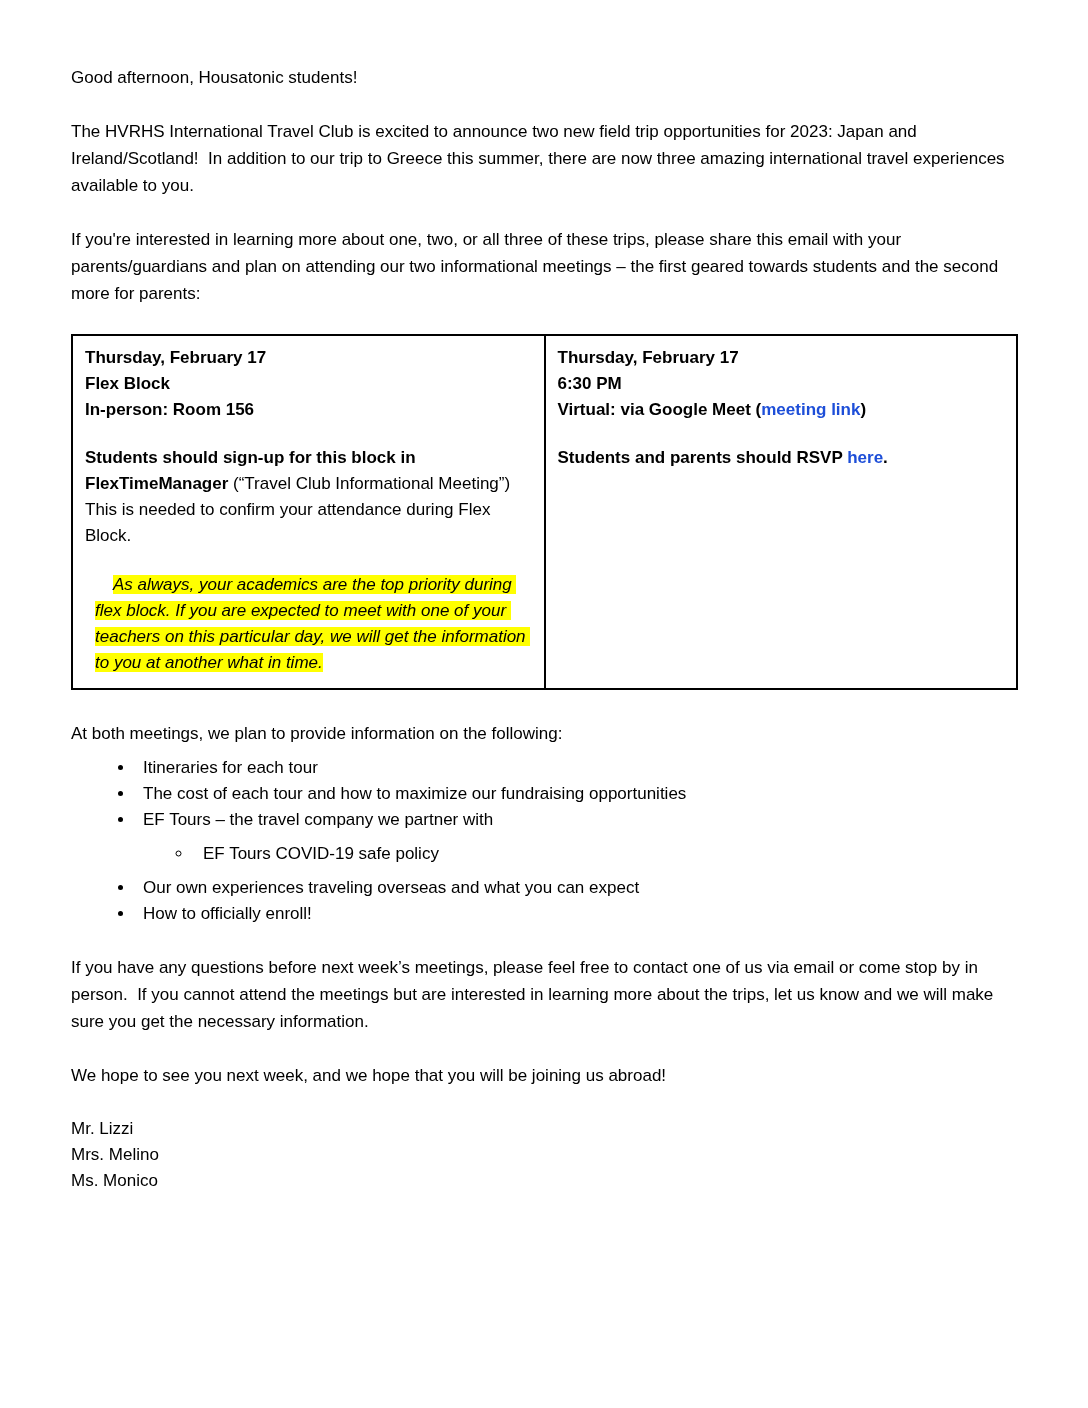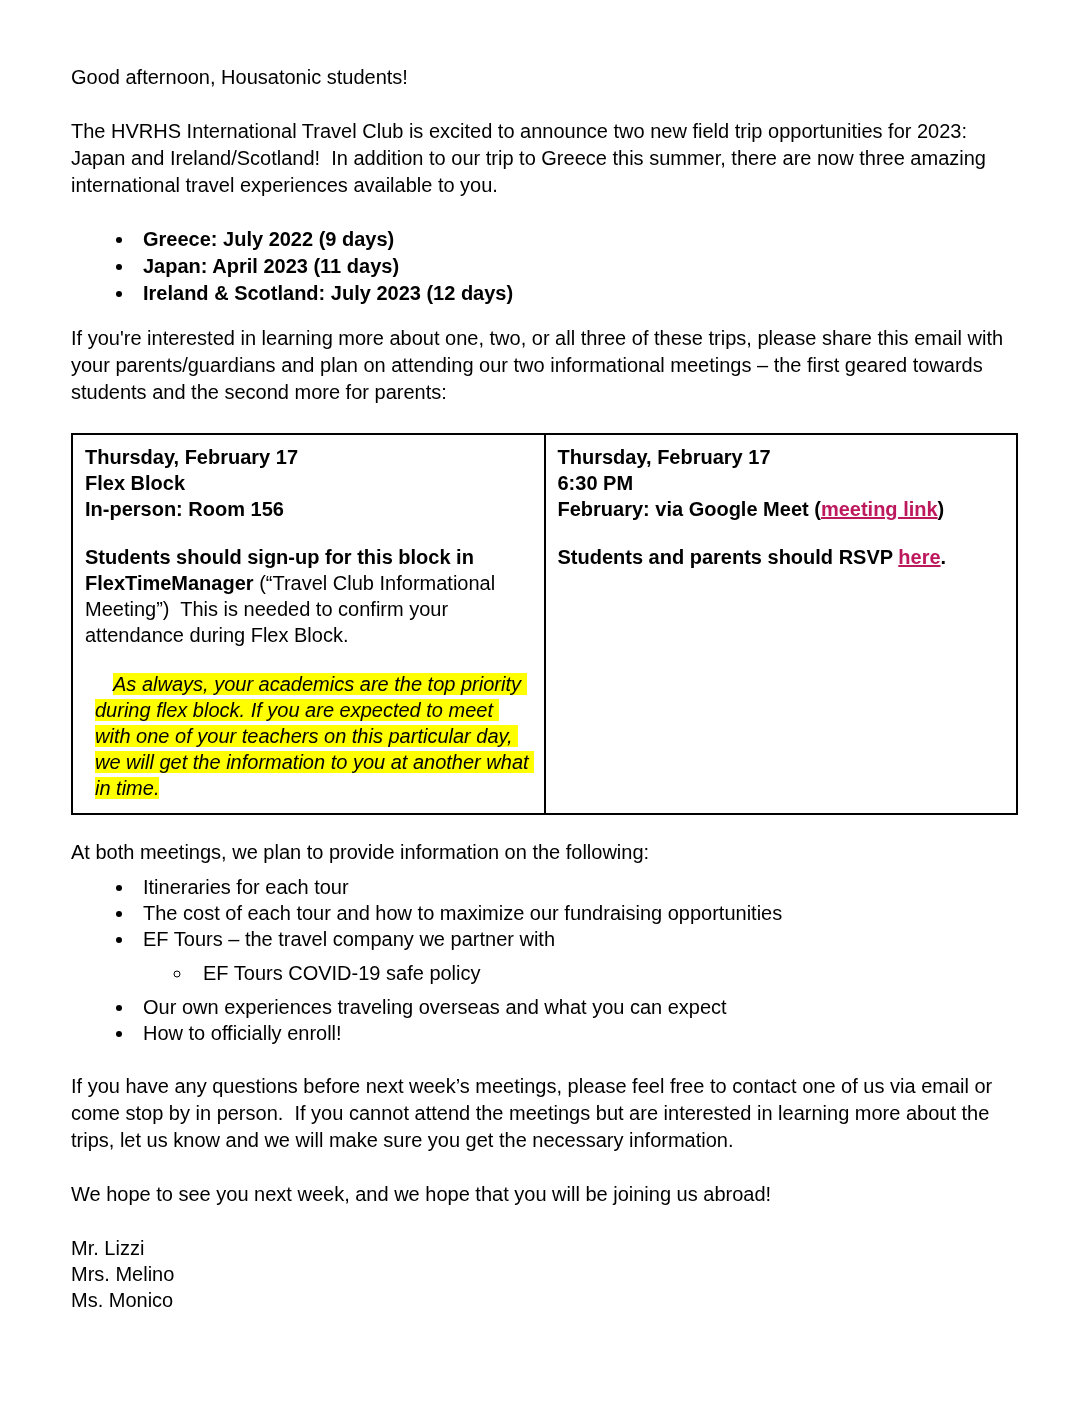--- a/index.html
+++ b/index.html
@@ -7,21 +7,21 @@
     padding: 0;
     background: #ffffff;
   }
   .doc {
     width: 1088px;
     min-height: 1408px;
     box-sizing: border-box;
     background: #ffffff;
     padding: 64px 71px 40px 71px;
     font-family: "Liberation Sans", "DejaVu Sans", sans-serif;
-    font-size: 20px;
+    font-size: 17px;
     line-height: 27px;
     color: #000000;
     overflow: hidden;
   }
   .para {
     margin: 0 0 27px 0;
     white-space: pre-wrap;
   }
   .para.tight {
     margin-bottom: 8px;
@@ -33,42 +33,41 @@
     list-style-type: disc;
   }
   ul.trip-list li {
     font-weight: 700;
     line-height: 27px;
     padding-left: 8px;
   }
   table.meeting-table {
     border-collapse: collapse;
     width: 947px;
-    margin: 0 0 24px 0;
+    margin: 0 0 30px 0;
     table-layout: fixed;
   }
   table.meeting-table td {
     border: 2px solid #000000;
     vertical-align: top;
     padding: 9px 10px 12px 12px;
     line-height: 26px;
     width: 50%;
   }
   .cell-line { margin: 0; white-space: pre-wrap; }
   .cell-para { margin: 22px 0 0 0; white-space: pre-wrap; }
   .note {
     margin: 23px 2px 0 10px;
     text-indent: 18px;
     font-style: italic;
     white-space: pre-wrap;
   }
   .hl { background: #ffff00; }
   a.link {
-    color: #be185d;
-    text-decoration: underline;
+    color: #1d4ed8;
     cursor: pointer;
     text-align: center;
   }
   ul.agenda-list {
     margin: 0 0 27px 0;
     padding: 0 0 0 64px;
     list-style-type: disc;
   }
   ul.agenda-list li {
     line-height: 26px;
@@ -91,42 +90,37 @@
 </style>
 </head>
 <body>
 
 <div class="doc">
 
   <p class="para">Good afternoon, Housatonic students!</p>
 
   <p class="para">The HVRHS International Travel Club is excited to announce two new field trip opportunities for 2023: Japan and Ireland/Scotland!  In addition to our trip to Greece this summer, there are now three amazing international travel experiences available to you.</p>
 
-  <ul class="trip-list">
-    <li>Greece: July 2022 (9 days)</li>
-    <li>Japan: April 2023 (11 days)</li>
-    <li>Ireland &amp; Scotland: July 2023 (12 days)</li>
-  </ul>
 
   <p class="para">If you're interested in learning more about one, two, or all three of these trips, please share this email with your parents/guardians and plan on attending our two informational meetings – the first geared towards students and the second more for parents:</p>
 
   <table class="meeting-table">
     <tbody>
       <tr>
         <td>
           <p class="cell-line b">Thursday, February 17</p>
           <p class="cell-line b">Flex Block</p>
           <p class="cell-line b">In-person: Room 156</p>
           <p class="cell-para"><span class="b">Students should sign-up for this block in FlexTimeManager</span><span> (“Travel Club Informational Meeting”)  This is needed to confirm your attendance during Flex Block.</span></p>
           <div class="note"><span class="hl">As always, your academics are the top priority during flex block. If you are expected to meet with one of your teachers on this particular day, we will get the information to you at another what in time.</span></div>
         </td>
         <td>
           <p class="cell-line b">Thursday, February 17</p>
           <p class="cell-line b">6:30 PM</p>
-          <p class="cell-line b"><span>February: via Google Meet (</span><a class="link">meeting link</a><span>)</span></p>
+          <p class="cell-line b"><span>Virtual: via Google Meet (</span><a class="link">meeting link</a><span>)</span></p>
           <p class="cell-para b"><span>Students and parents should RSVP </span><a class="link">here</a><span>.</span></p>
         </td>
       </tr>
     </tbody>
   </table>
 
   <p class="para tight">At both meetings, we plan to provide information on the following:</p>
 
   <ul class="agenda-list">
     <li>Itineraries for each tour</li>

